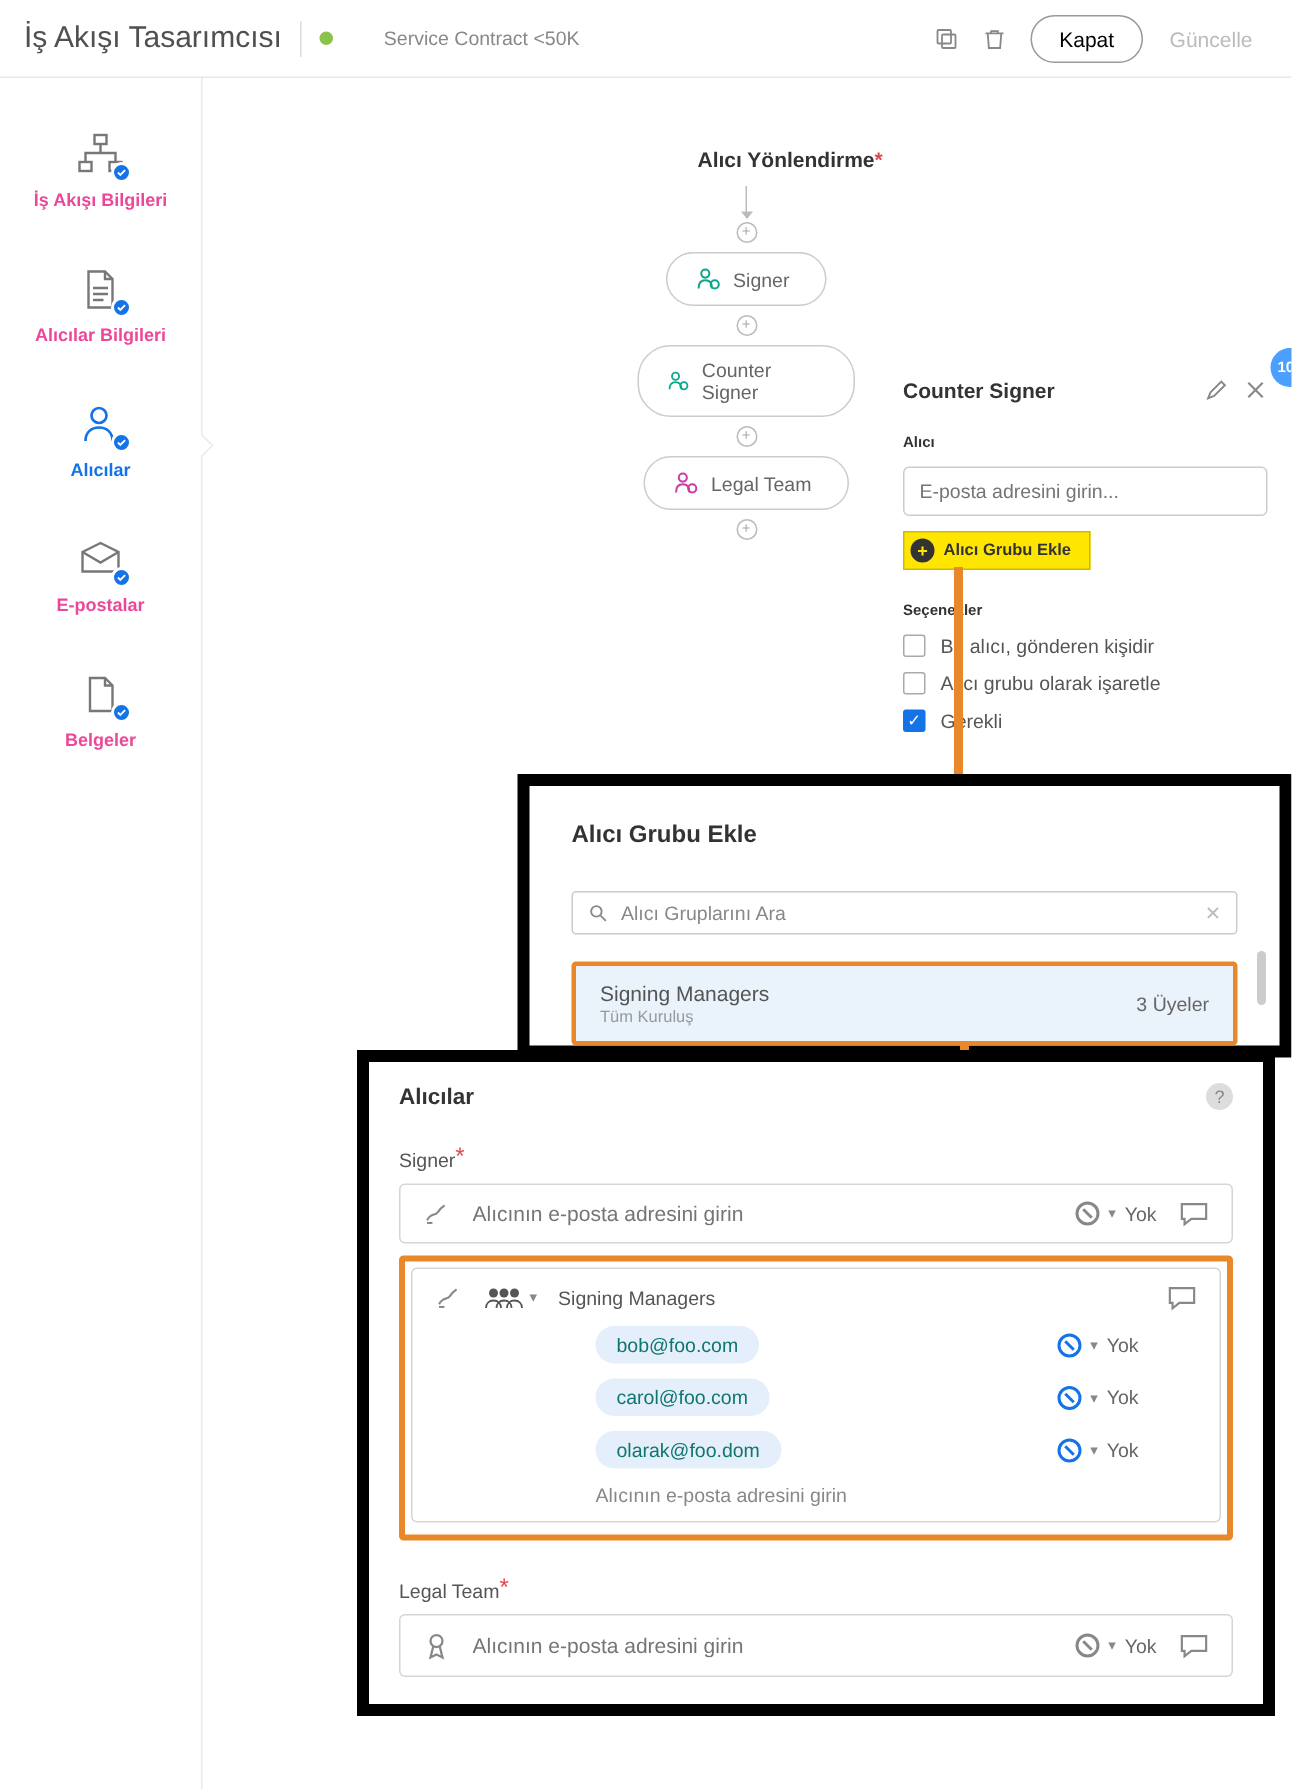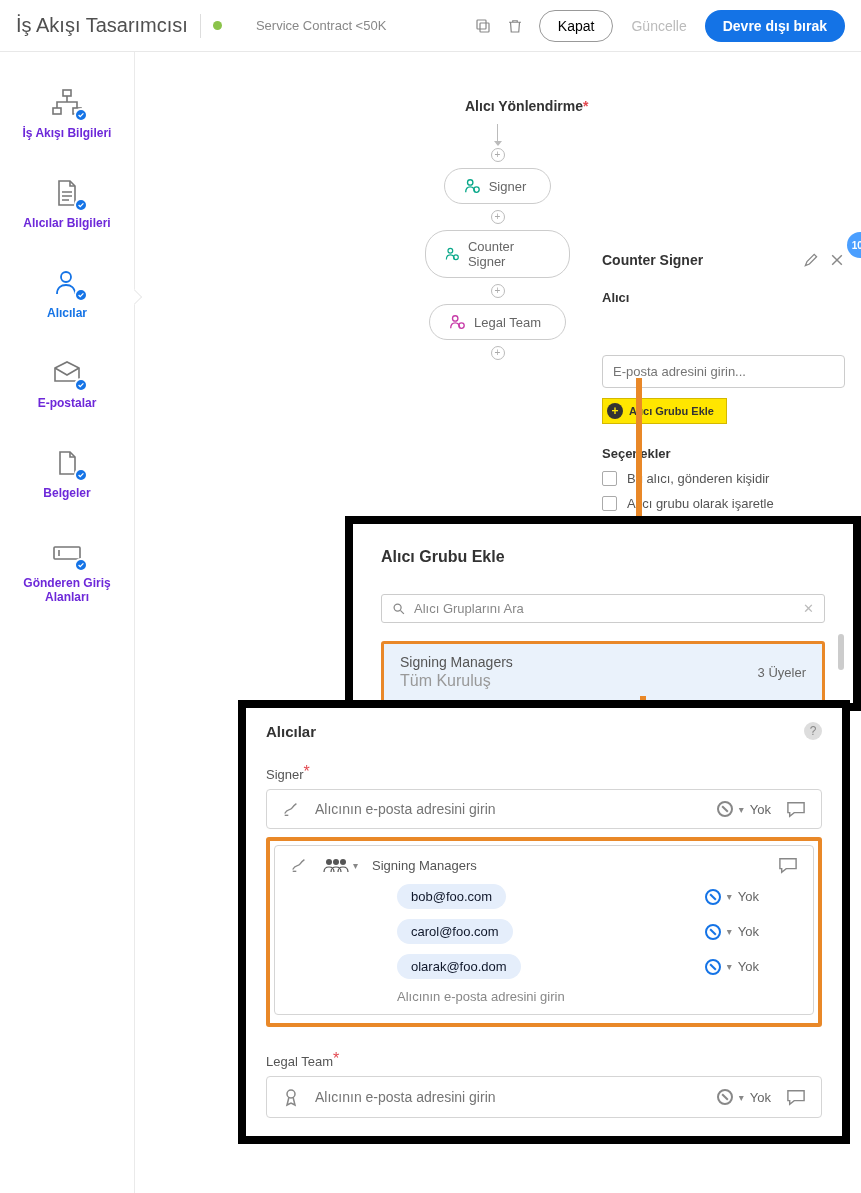--- a/index.html
+++ b/index.html
@@ -16,60 +16,60 @@
   .hdr-btn { border: 1px solid #999; border-radius: 20px; padding: 7px 18px; font-size: 14px; cursor: pointer; background: #fff; margin-left: 8px; }
   .hdr-btn-disabled { color: #bbb; margin-left: 8px; padding: 7px 10px; font-size: 14px; }
   .hdr-btn-primary { background: #1473e6; color: #fff; border: none; border-radius: 20px; padding: 8px 18px; font-weight: 600; font-size: 14px; margin-left: 8px; cursor: pointer; }
 
   
   .sidebar { position: absolute; left: 0; top: 52px; width: 135px; bottom: 0; border-right: 1px solid #eaeaea; padding-top: 20px; }
   .sb-item { display: flex; flex-direction: column; align-items: center; padding: 14px 4px 22px; cursor: pointer; position: relative; }
   .sb-item.active { color: #1473e6; }
   .sb-item.active::after { content: ''; position: absolute; right: -6px; top: 50%; transform: translateY(-50%) rotate(45deg); width: 10px; height: 10px; background: #fff; border-right: 1px solid #eaeaea; border-top: 1px solid #eaeaea; }
   .sb-icon { width: 38px; height: 34px; display: flex; align-items: center; justify-content: center; margin-bottom: 6px; position: relative; }
-  .sb-label { font-size: 12px; color: #6d28d9; font-weight: 600; text-align: center; }
+  .sb-label { font-size: 12px; color: #ec4899; font-weight: 600; text-align: center; }
   .sb-item.active .sb-label { color: #1473e6; }
   .badge-dot { position: absolute; right: -2px; bottom: -2px; width: 14px; height: 14px; border-radius: 50%; background: #1473e6; border: 2px solid #fff; display: flex; align-items: center; justify-content: center; }
 
   
   .canvas { position: absolute; left: 135px; right: 0; top: 52px; bottom: 0; }
   .routing-title { position: absolute; left: 330px; top: 46px; font-weight: 700; font-size: 14px; color: #333; text-align: center; }
   .routing-title .req { color: #e34850; }
   .flow-col { position: absolute; left: 290px; top: 72px; width: 145px; display: flex; flex-direction: column; align-items: center; }
   .arrow-down-short { width: 1px; height: 18px; background: #bbb; position: relative; }
   .arrow-down-short::after { content:''; position:absolute; bottom:-4px; left:-3px; width:0; height:0; border-left:4px solid transparent; border-right:4px solid transparent; border-top:5px solid #bbb; }
   .plus-dot { width: 14px; height: 14px; border: 1px solid #bbb; border-radius: 50%; margin: 6px 0; display: flex; align-items: center; justify-content: center; color: #aaa; font-size: 10px; line-height: 1; cursor: pointer; }
   .node { border: 1px solid #ccc; border-radius: 22px; padding: 8px 24px 8px 18px; display: flex; align-items: center; gap: 8px; background: #fff; cursor: pointer; font-size: 13px; color: #666; }
   .node-icon { width: 18px; height: 18px; }
 
   
   .side-panel { position: absolute; right: 0; top: 188px; width: 275px; background: #fff; padding: 12px 16px; }
   .sp-header { display: flex; align-items: center; justify-content: space-between; margin-bottom: 22px; }
   .sp-title { font-weight: 700; font-size: 14px; }
   .sp-actions { display: flex; gap: 10px; color: #888; }
-  .sp-sec-h { font-weight: 700; font-size: 13px; margin-bottom: 10px; color: #333; }
-  .sp-input { width: 100%; border: 1px solid #ccc; border-radius: 4px; padding: 8px 10px; font-size: 13px; color: #888; margin-top: 40px; }
+  .sp-sec-h { font-weight: 700; font-size: 10px; margin-bottom: 10px; color: #333; }
+  .sp-input { width: 100%; border: 1px solid #ccc; border-radius: 4px; padding: 8px 10px; font-size: 13px; color: #888; }
   .add-group-pill { display: inline-flex; align-items: center; gap: 6px; background: #ffe600; border: 1px solid #d4b800; padding: 4px 12px 4px 4px; font-size: 11px; font-weight: 600; margin-top: 10px; cursor: pointer; }
   .add-group-pill .plus-circ { width: 16px; height: 16px; border-radius: 50%; background: #333; color: #ffe600; display: flex; align-items: center; justify-content: center; font-size: 12px; font-weight: 700; }
   .sp-opts { margin-top: 22px; }
   .opt-row { display: flex; align-items: center; gap: 10px; margin: 10px 0; font-size: 13px; color: #555; }
   .chk { width: 15px; height: 15px; border: 1px solid #aaa; border-radius: 2px; display: inline-flex; align-items: center; justify-content: center; }
   .chk.checked { background: #1473e6; border-color: #1473e6; color: #fff; font-size: 11px; }
   .badge100 { position: absolute; right: -12px; top: -8px; background: #4b9fff; color: #fff; width: 26px; height: 26px; border-radius: 50%; font-size: 10px; font-weight:700; display: flex; align-items: center; justify-content: center; }
 
   
   .modal-add { position: absolute; left: 345px; top: 516px; width: 516px; background: #fff; border: 8px solid #000; }
   .modal-add-inner { padding: 24px 28px 0; }
   .modal-title { font-weight: 700; font-size: 16px; margin-bottom: 28px; }
   .search-row { border: 1px solid #ccc; border-radius: 3px; display: flex; align-items: center; padding: 6px 10px; gap: 8px; font-size: 13px; color: #888; }
   .search-clear { margin-left: auto; color: #bbb; font-size: 13px; cursor: pointer; }
   .result-row { margin-top: 18px; border: 2px solid #e2e2e2; background: #eaf2fb; border-radius: 3px; padding: 10px 16px; display: flex; justify-content: space-between; align-items: center; }
   .result-row.hl { border: 3px solid #e98828; }
   .result-name { font-size: 14px; color: #555; }
-  .result-sub { font-size: 16px; color: #999; margin-top: 2px; }
+  .result-sub { font-size: 11px; color: #999; margin-top: 2px; }
   .result-count { font-size: 13px; color: #666; }
   .modal-scroll { position: absolute; right: 9px; top: 110px; width: 6px; height: 36px; background: #ccc; border-radius: 3px; }
 
   
   .panel-rec { position: absolute; left: 238px; top: 700px; width: 612px; background: #fff; border: 8px solid #000; padding: 14px 20px 18px; }
   .rec-head { display: flex; justify-content: space-between; align-items: center; margin-bottom: 18px; }
   .rec-title { font-weight: 700; font-size: 15px; }
   .help-dot { width: 18px; height: 18px; border-radius: 50%; background: #ddd; color: #888; display: flex; align-items: center; justify-content: center; font-size: 12px; }
   .field-label { font-size: 13px; color: #555; margin-top: 25px; }
   .field-label .req { color: #e34850; font-size: 16px; position: relative; top: -2px; }
@@ -82,21 +82,21 @@
   .noentry.blue { border-color:#1473e6; }
   .noentry.blue::after { background:#1473e6; }
   .chev { color: #888; font-size: 10px; }
   .msg-icon { width: 22px; height: 18px; }
 
   .cs-block { border: 4px solid #e98828; border-radius: 3px; margin-top: 8px; padding: 4px 4px 8px; }
   .cs-field { border: 1px solid #d5d5d5; border-radius: 4px; padding: 10px 14px; display: flex; flex-direction: column; gap: 10px; }
   .cs-top { display: flex; align-items: center; gap: 14px; }
   .group-icon { color: #666; display:flex; align-items:center; gap:4px; }
   .group-name { color: #555; font-size: 13px; }
-  .email-chip { display: inline-block; background: #e5eefb; border-radius: 14px; padding: 5px 14px; font-size: 13px; color: #0f172a; }
+  .email-chip { display: inline-block; background: #e5eefb; border-radius: 14px; padding: 5px 14px; font-size: 13px; color: #0f766e; }
   .email-row { display: flex; align-items: center; padding-left: 108px; }
   .email-row .auth-group { margin-left: auto; margin-right: 40px; }
   .add-hint { padding-left: 108px; font-size: 13px; color: #888; }
 
   
   .big-arrow { position: absolute; width: 1px; background: #e98828; }
   .big-arrow::after { content:''; position:absolute; bottom:-1px; left:-10px; width:0; height:0; border-left:11px solid transparent; border-right:11px solid transparent; border-top:16px solid #e98828; }
   .big-arrow.a1 { left: 636px; top: 378px; height: 260px; border-left: 3px solid #e98828; border-right: 3px solid #e98828; width:0; }
   .big-arrow.a1::after { left: -10px; }
   .big-arrow.a2 { left: 505px; top: 640px; height: 170px; border-left: 3px solid #e98828; border-right: 3px solid #e98828; width:0; }
@@ -119,21 +119,20 @@
         <rect x="4" y="4" width="12" height="12" rx="1"></rect>
       </svg>
   </span>
   <span class="hdr-icon-btn">
     <svg width="18" height="18" viewBox="0 0 24 24" fill="none" stroke="#888" stroke-width="1.6">
         <path d="M4 7h16M9 7V5h6v2M6 7l1 13h10l1-13"></path>
       </svg>
   </span>
   <button class="hdr-btn">Kapat</button>
   <span class="hdr-btn-disabled">Güncelle</span>
-  <button class="hdr-btn-primary">Devre dışı bırak</button>
 </div>
 
 <div class="sidebar">
   <div class="sb-item">
     <span class="sb-icon">
       <svg width="34" height="30" viewBox="0 0 34 30" fill="none" stroke="#777" stroke-width="1.6">
           <rect x="13" y="2" width="8" height="6"></rect>
           <rect x="3" y="20" width="8" height="6"></rect>
           <rect x="23" y="20" width="8" height="6"></rect>
           <path d="M17 8v6M17 14H7v6M17 14h10v6"></path>
@@ -195,34 +194,20 @@
           <path d="M7 4h10l5 5v17H7z"></path>
           <path d="M17 4v5h5"></path>
         </svg>
       <span class="badge-dot">
           <svg width="8" height="8" viewBox="0 0 10 10">
             <path d="M2 5l2 2 4-4" stroke="#fff" stroke-width="1.6" fill="none"></path>
           </svg>
         </span>
     </span>
     <span class="sb-label">Belgeler</span>
-  </div>
-  <div class="sb-item">
-    <span class="sb-icon">
-      <svg width="32" height="24" viewBox="0 0 32 24" fill="none" stroke="#777" stroke-width="1.6">
-          <rect x="3" y="6" width="26" height="12" rx="1"></rect>
-          <path d="M8 9v6"></path>
-        </svg>
-      <span class="badge-dot">
-          <svg width="8" height="8" viewBox="0 0 10 10">
-            <path d="M2 5l2 2 4-4" stroke="#fff" stroke-width="1.6" fill="none"></path>
-          </svg>
-        </span>
-    </span>
-    <span class="sb-label">Gönderen Giriş Alanları</span>
   </div>
 </div>
 
 <div class="canvas">
   <div class="routing-title"><span>Alıcı Yönlendirme</span><span class="req">*</span></div>
   <div class="flow-col">
     <div class="arrow-down-short"></div>
     <div class="plus-dot">+</div>
     <div class="node">
       <svg class="node-icon" viewBox="0 0 20 20" fill="none" stroke="#0aa88a" stroke-width="1.5">

